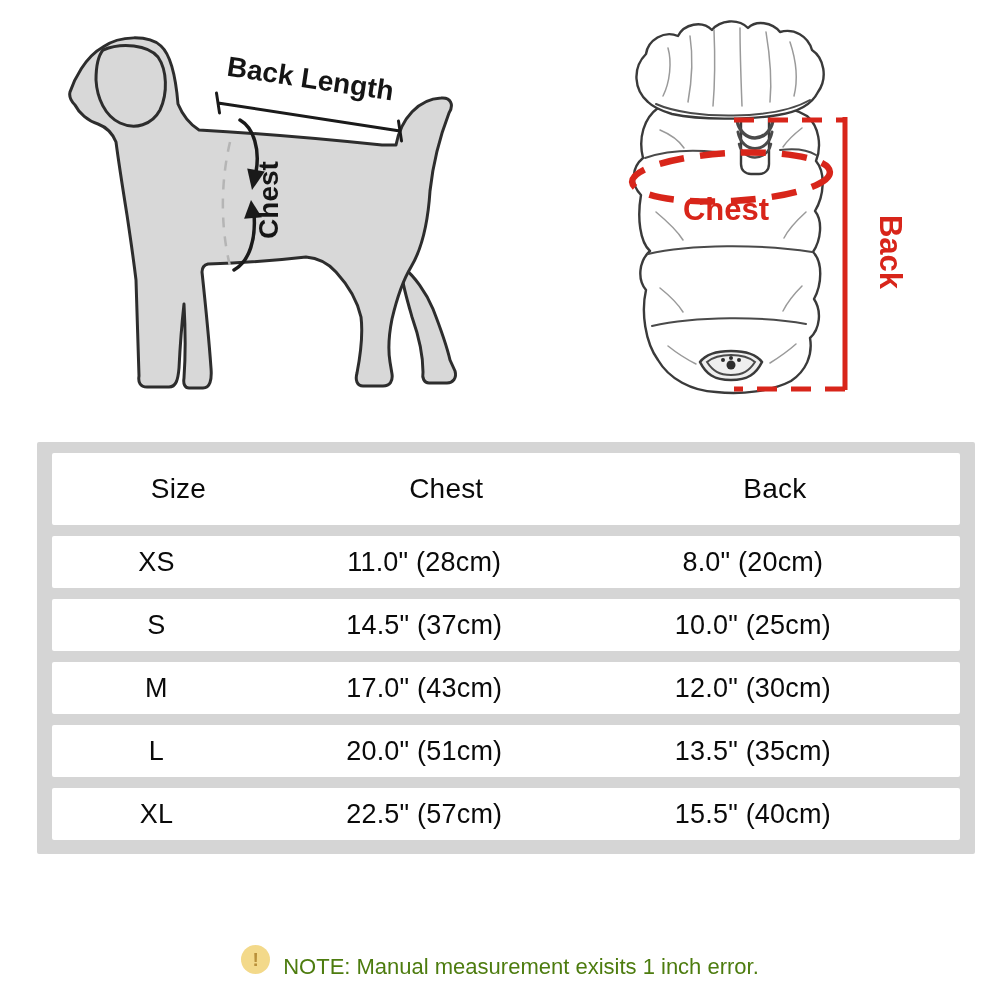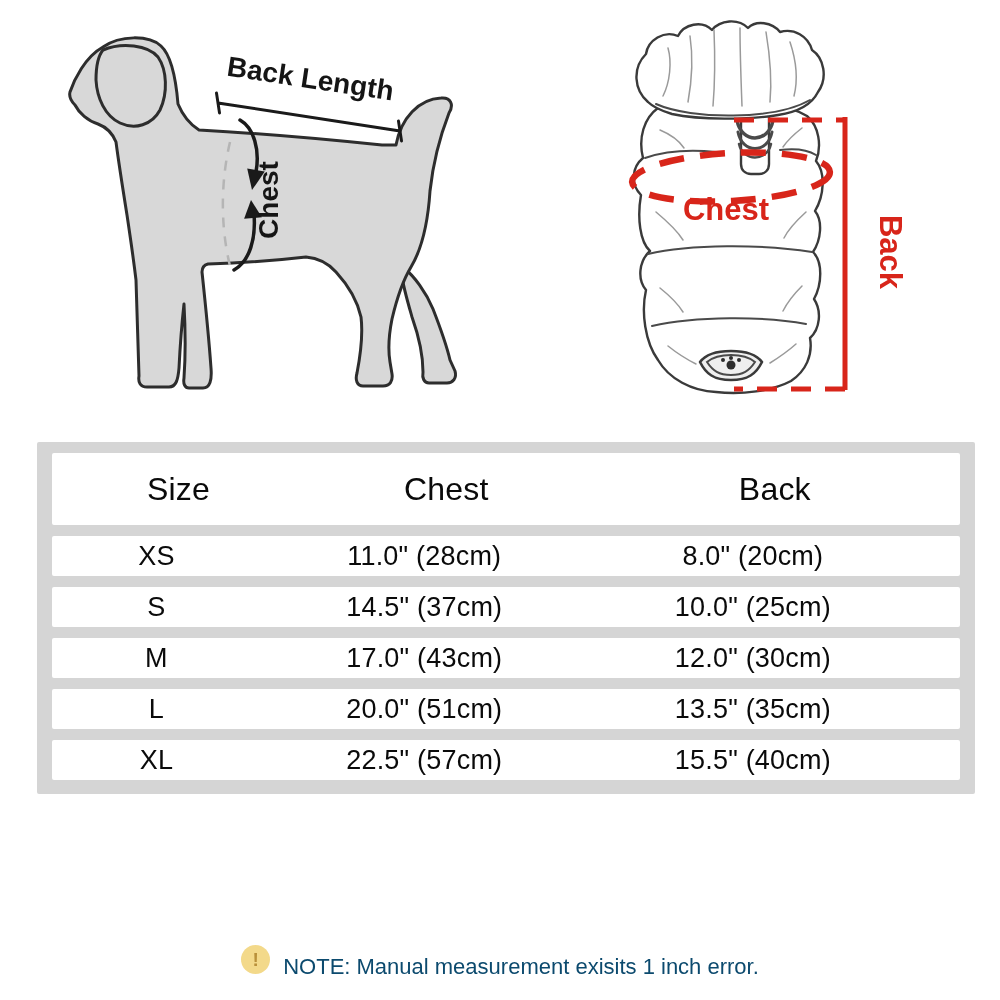--- a/index.html
+++ b/index.html
@@ -22,39 +22,39 @@
   .red-dash-thin{stroke:var(--accent-red);stroke-width:5;fill:none;stroke-dasharray:20 14;}
   .red-solid{stroke:var(--accent-red);stroke-width:5;fill:none;}
   .red-text{fill:var(--accent-red);font-weight:bold;}
   
   .size-table{
     position:absolute;left:37px;top:442px;width:938px;box-sizing:border-box;
     background:var(--table-bg);padding:11px 15px 14px 15px;
     display:flex;flex-direction:column;gap:11px;border-radius:2px;
   }
   .trow{
-    background:#ffffff;height:40px;border-radius:2px;
+    background:#ffffff;height:52px;border-radius:2px;
     display:grid;grid-template-columns:23% 36% 41%;align-items:center;
   }
   .trow.thead{height:72px;}
   .cell{text-align:center;font-size:27px;letter-spacing:0.2px;}
-  .thead .cell{font-size:32px;padding-left:44px;}
+  .thead .cell{font-size:28px;padding-left:44px;}
   .cell.back{padding-right:42px;}
   
   .note{
     position:absolute;left:0;top:938px;width:1000px;
     display:flex;align-items:center;justify-content:center;gap:13px;
   }
   .note-icon{
     width:29px;height:29px;border-radius:50%;flex:0 0 auto;
     background:var(--note-icon-bg);color:var(--note-icon-fg);
     display:flex;align-items:center;justify-content:center;
     font-size:19px;font-weight:bold;line-height:1;
   }
-  .note-text{font-size:22px;color:#0c4a6e;margin-top:16px;}
+  .note-text{font-size:22px;color:#4d7c0f;margin-top:16px;}
 </style>
 </head>
 <body>
 
 <svg class="figure-top" viewBox="0 0 1000 432">
 
   <g>
 
     <path class="dog-fill" d="M 404,268 C 414,276 426,292 433,309 C 440,327 447,347 450,360 L 455,371
          C 457,378 453,383 447,383 L 429,383 C 424,383 422,378 423,372

